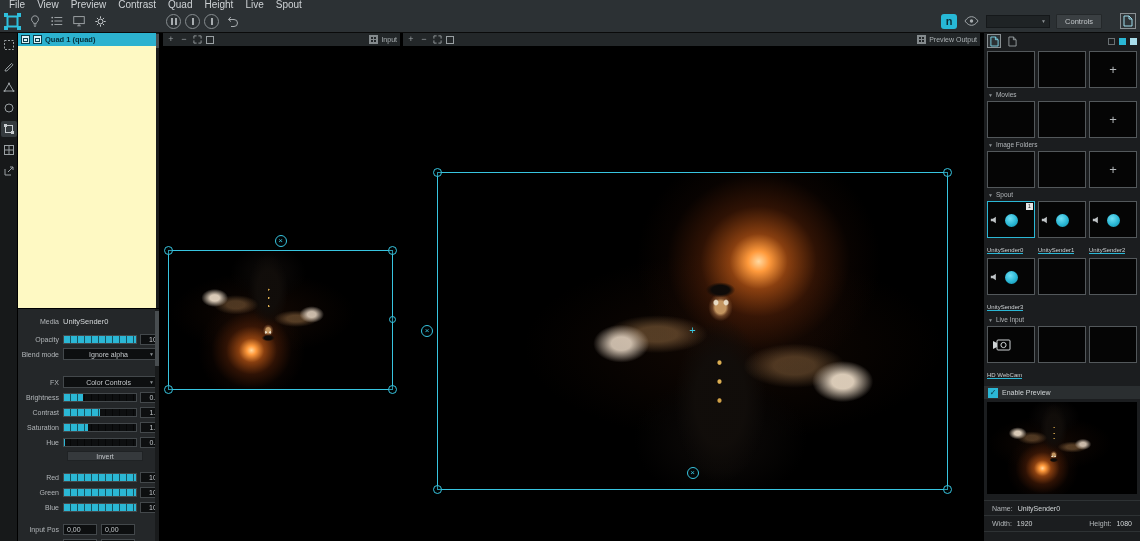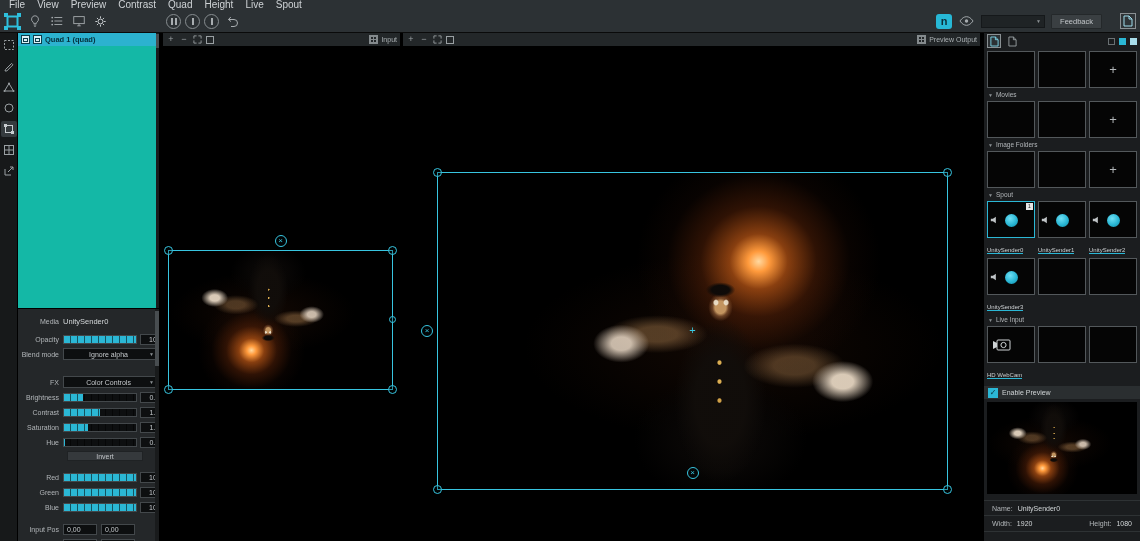--- a/index.html
+++ b/index.html
@@ -23,21 +23,21 @@
   .monitor-select .caret{font-size:5px;color:#8a9093;}
   .feedback-btn{background:#3a3f42;border:1px solid #24282a;color:#c2c6c9;font-size:7.5px;padding:2px 8px;border-radius:1px;}
   .page-btn{width:16px;height:16px;border:1px solid #8a9093;background:#2f3437;display:flex;align-items:center;justify-content:center;margin-left:12px;}
 
   
   #toolstrip{left:0;top:33px;width:18px;height:508px;background:#17191a;border-right:1px solid #000;display:flex;flex-direction:column;align-items:center;padding-top:4px;gap:5px;}
   .tool{width:16px;height:16px;display:flex;align-items:center;justify-content:center;border-radius:2px;}
   .tool.selected{background:#353b3e;}
 
   
-  #layers{left:18px;top:33px;width:142px;height:275px;background:#14b8a6;border-right:1px solid #000;}
+  #layers{left:18px;top:33px;width:142px;height:275px;background:#fef9c3;border-right:1px solid #000;}
   .layer-selected{height:13px;background:#2cb2cf;display:flex;align-items:center;gap:3px;padding:0 3px;}
   .mini-icon{width:9px;height:9px;background:#ddf2f8;border:1px solid #0b3d4a;display:flex;align-items:center;justify-content:center;}
   .mini-icon span{width:5px;height:4px;border:1px solid #0b3d4a;display:block;}
   .layer-name{font-size:7.5px;font-weight:bold;color:#05303c;white-space:nowrap;}
   .lscroll{position:absolute;right:0;top:0;width:3px;height:100%;background:#191b1c;}
   .lscroll i{position:absolute;top:1px;left:0;width:3px;height:14px;background:#484d50;display:block;}
 
   
   #props{left:18px;top:308px;width:142px;height:233px;background:#242729;border-top:1px solid #000;border-right:1px solid #000;padding-top:4px;overflow:hidden;}
   .prow{display:flex;align-items:center;height:12px;}
@@ -207,21 +207,21 @@
     <span class="ndi-badge">n</span>
     <span class="tb-icon">
       <svg width="15" height="12" viewBox="0 0 16 12">
           <path d="M1 6c2.4-3.3 4.6-4.6 7-4.6S12.6 2.7 15 6c-2.4 3.3-4.6 4.6-7 4.6S3.4 9.3 1 6z" fill="none" stroke="#a8adb0"></path>
           <circle cx="8" cy="6" r="1.8" fill="#a8adb0"></circle>
         </svg>
     </span>
     <span class="monitor-select">
         <span class="caret">▼</span>
       </span>
-    <button class="feedback-btn">Feedback</button>
+    <button class="feedback-btn">Controls</button>
     <span class="page-btn">
       <svg width="10" height="12" viewBox="0 0 10 12">
           <path d="M1 1h5l3 3v7H1z" fill="none" stroke="#9fdcec"></path>
           <path d="M6 1v3h3" fill="none" stroke="#9fdcec"></path>
         </svg>
     </span>
   </span>
 </div>
 
 <div id="toolstrip" class="abs">

